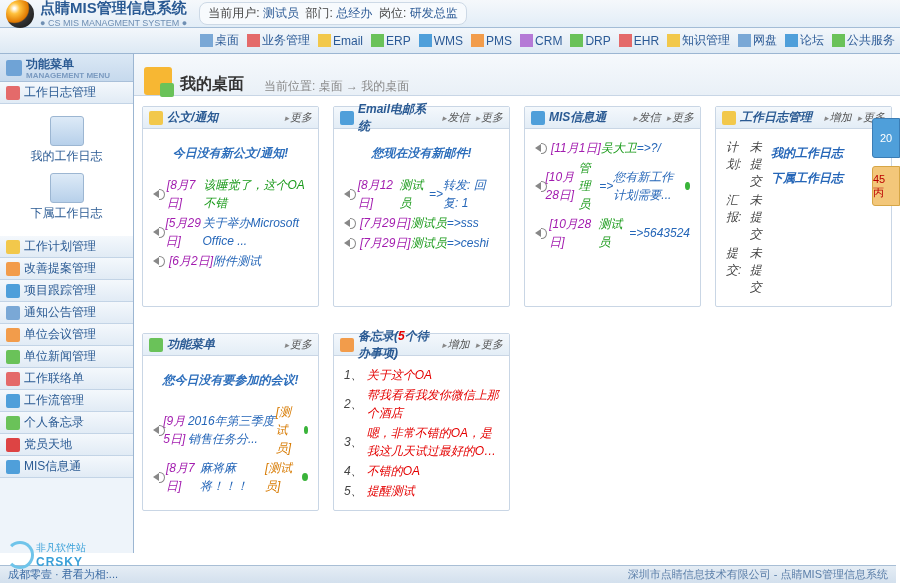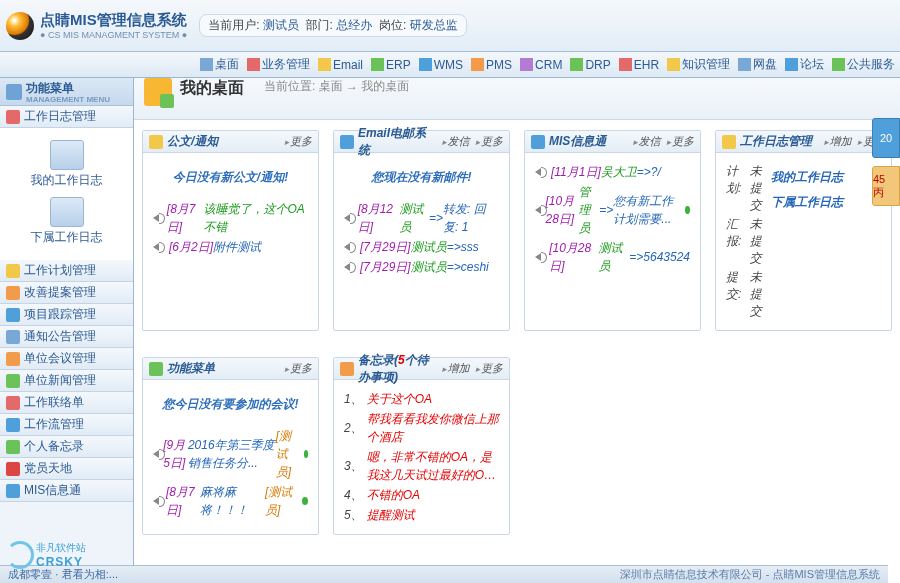--- a/index.html
+++ b/index.html
@@ -1,18 +1,18 @@
 <!DOCTYPE html>
 <html><head>
 <meta charset="utf-8">
 <style>
 * { margin:0; padding:0; box-sizing:border-box; font-family:"Microsoft YaHei",SimSun,Arial,sans-serif; }
 body { width:900px; height:583px; overflow:hidden; background:#fff; font-size:12px; position:relative; }
 
-.topbar { height:52px; background:linear-gradient(#f5f8fb,#e2edf7); border-bottom:1px solid #a3bcd6; display:flex; align-items:center; padding:0 6px; }
+.topbar { height:28px; background:linear-gradient(#f5f8fb,#e2edf7); border-bottom:1px solid #a3bcd6; display:flex; align-items:center; padding:0 6px; }
 .logo-ball { width:28px; height:28px; border-radius:50%; background:radial-gradient(circle at 30% 30%,#fff 3%,#ffc13c 20%,#e07800 50%,#333 55%,#111 100%); margin-right:6px; }
 .brand-cn { font-size:15px; font-weight:bold; color:#2a5a93; }
 .brand-en { font-size:9px; color:#6f8fb3; letter-spacing:0; }
 .userbox { margin-left:12px; background:#f7fafd; border:1px solid #cdd9e6; border-radius:8px; padding:2px 8px; font-size:12px; color:#444; }
 .userbox b { color:#2c5a95; font-weight:normal; }
 
 .menubar { height:26px; background:linear-gradient(#f3f7fb,#dde9f4); border-bottom:1px solid #9cb6d2; display:flex; align-items:center; padding-left:200px; overflow:hidden; }
 .menubar .mi { display:flex; align-items:center; margin-right:8px; color:#2b5a96; font-size:12px; cursor:pointer; white-space:nowrap; }
 .menubar .micon { width:13px; height:13px; margin-right:2px; display:inline-block; }
 
@@ -22,21 +22,21 @@
 .side-head .hi { width:16px;height:16px;background:#6fa3d6;border-radius:2px;margin-right:4px; }
 .side-sub { font-size:8px;color:#7a9ac0;display:block;margin-top:-2px;letter-spacing:0; }
 .side-group { background:linear-gradient(#f4f8fc,#e1ebf5); border-bottom:1px solid #c3d4e6; height:22px; display:flex; align-items:center; padding:0 6px; color:#2a5a93; cursor:pointer; }
 .side-group .gi { width:14px;height:14px;margin-right:4px;display:inline-block;border-radius:2px; }
 .side-body { background:#fff; padding:8px 4px 10px; text-align:center; }
 .side-big { display:inline-block; margin:4px 0; cursor:pointer; }
 .side-big .bicon { width:34px;height:30px;margin:0 auto 2px; background:linear-gradient(#ddeaf7,#b7d0ea);border:1px solid #9cb6d2;border-radius:3px; }
 .side-big .blbl { color:#2a5a93; }
 
 .main { flex:1; background:#fff; overflow:hidden; display:flex; flex-direction:column; }
-.crumb { height:42px; border-bottom:1px solid #c8d6e6; display:flex; align-items:flex-start; padding:0 10px; background:linear-gradient(#f6f9fc,#e9f0f7); }
+.crumb { height:42px; border-bottom:1px solid #c8d6e6; display:flex; align-items:flex-end; padding:0 10px; background:linear-gradient(#f6f9fc,#e9f0f7); }
 .crumb .cicon { width:28px;height:28px;background:#f7b733;border-radius:3px;margin-right:8px;position:relative; }
 .crumb .cicon::after{content:"";position:absolute;right:-2px;bottom:-2px;width:14px;height:14px;background:#6ac259;border-radius:2px;}
 .crumb h2 { font-size:16px;color:#333;margin-right:20px; }
 .crumb .bc { color:#888; font-size:12px; }
 
 .cards { flex:1; overflow:auto; padding:10px 8px; display:grid; grid-template-columns:1fr 1fr 1fr 1fr; gap:26px 14px; align-content:start;font-style:italic; }
 .col3 { position:absolute; right:0; top:118px; width:28px; }
 .stub { width:28px; height:40px; background:#4f9fda; border:1px solid #3b7db5;border-radius:3px 0 0 3px; margin-bottom:8px; color:#fff; font-size:11px; display:flex;align-items:center;justify-content:center; }
 .stub.or { background:#f3c77a; border-color:#d6a646; color:#b00; }
 
@@ -60,21 +60,21 @@
 .orange { color:#d77a00; }
 .bold { font-weight:bold; }
 .dot { width:8px;height:8px;display:inline-block;background:#39b339;border-radius:50%;margin-left:4px;vertical-align:middle; }
 
 .kv { display:flex; margin:2px 0; }
 .kv .k { width:40px; color:#444; }
 .kv .v { color:#444; }
 
 .memo-num { color:#444; margin-right:4px; }
 
-.footer { position:absolute; bottom:0; left:0; right:12px; height:18px; background:linear-gradient(#e5edf5,#d3e0ed); border-top:1px solid #a8bed5; font-size:11px; color:#3a6aa3; display:flex; align-items:center; padding:0 8px; }
+.footer { position:absolute; bottom:0; left:0; right:4px; height:18px; background:linear-gradient(#e5edf5,#d3e0ed); border-top:1px solid #a8bed5; font-size:11px; color:#3a6aa3; display:flex; align-items:center; padding:0 8px; }
 .footer .fr { margin-left:auto; color:#5a7ea8; }
 
 .wm { position:absolute; left:6px; bottom:14px; font-size:10px; color:#3aa0d8; display:flex;align-items:center; pointer-events:none; }
 .wm .wc { width:28px;height:28px;border:3px solid #6fc4ea;border-radius:50%;border-left-color:transparent;margin-right:2px; }
 
 .ic-y{background:#f2c84b;} .ic-g{background:#6ac259;} .ic-b{background:#4f9fda;} .ic-r{background:#e46a6a;} .ic-p{background:#b57ad6;} .ic-o{background:#f29c4b;} .ic-n{background:#7aa8d6;} .ic-red{background:#d44;}
 </style>
 </head>
 <body>
 
@@ -151,20 +151,25 @@
           </div>
           <div class="card-bd">
             <div class="empty">今日没有新公文/通知!</div>
             <div class="row">
               <span class="horn"></span>
               <span class="date">[8月7日]</span> 
               <span class="green">该睡觉了，这个OA不错</span>
             </div>
             <div class="row">
               <span class="horn"></span>
+              <span class="date">[5月29日]</span> 
+              <span class="blue">关于举办Microsoft Office ...</span>
+            </div>
+            <div class="row">
+              <span class="horn"></span>
               <span class="date">[6月2日]</span> 
               <span class="blue">附件测试</span>
             </div>
           </div>
         </div>
         <div class="card">
           <div class="card-hd">
             <span class="ci ic-b"></span>
             <span class="ct">Email电邮系统</span>
             <span class="cact">发信</span>

